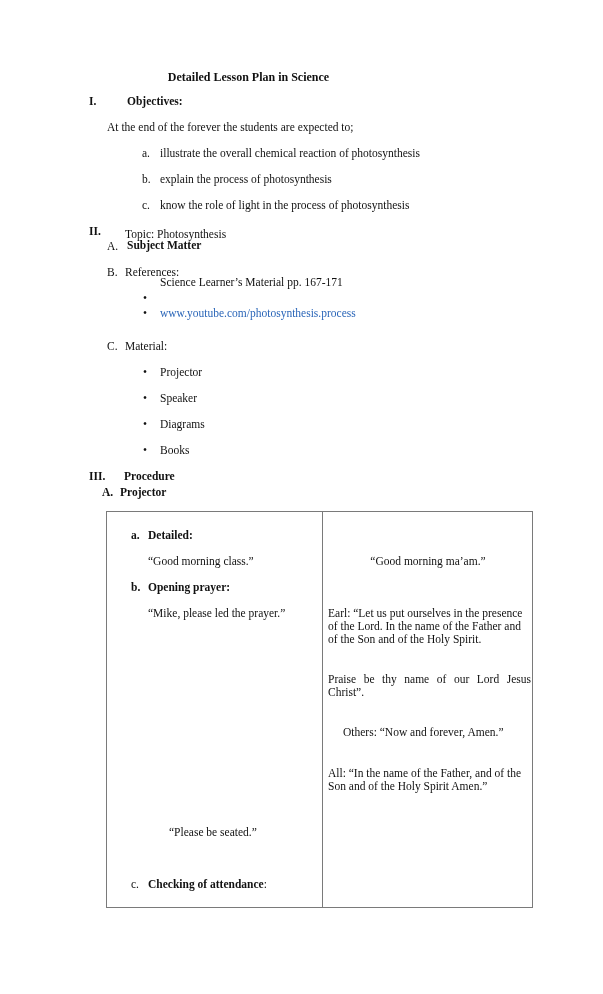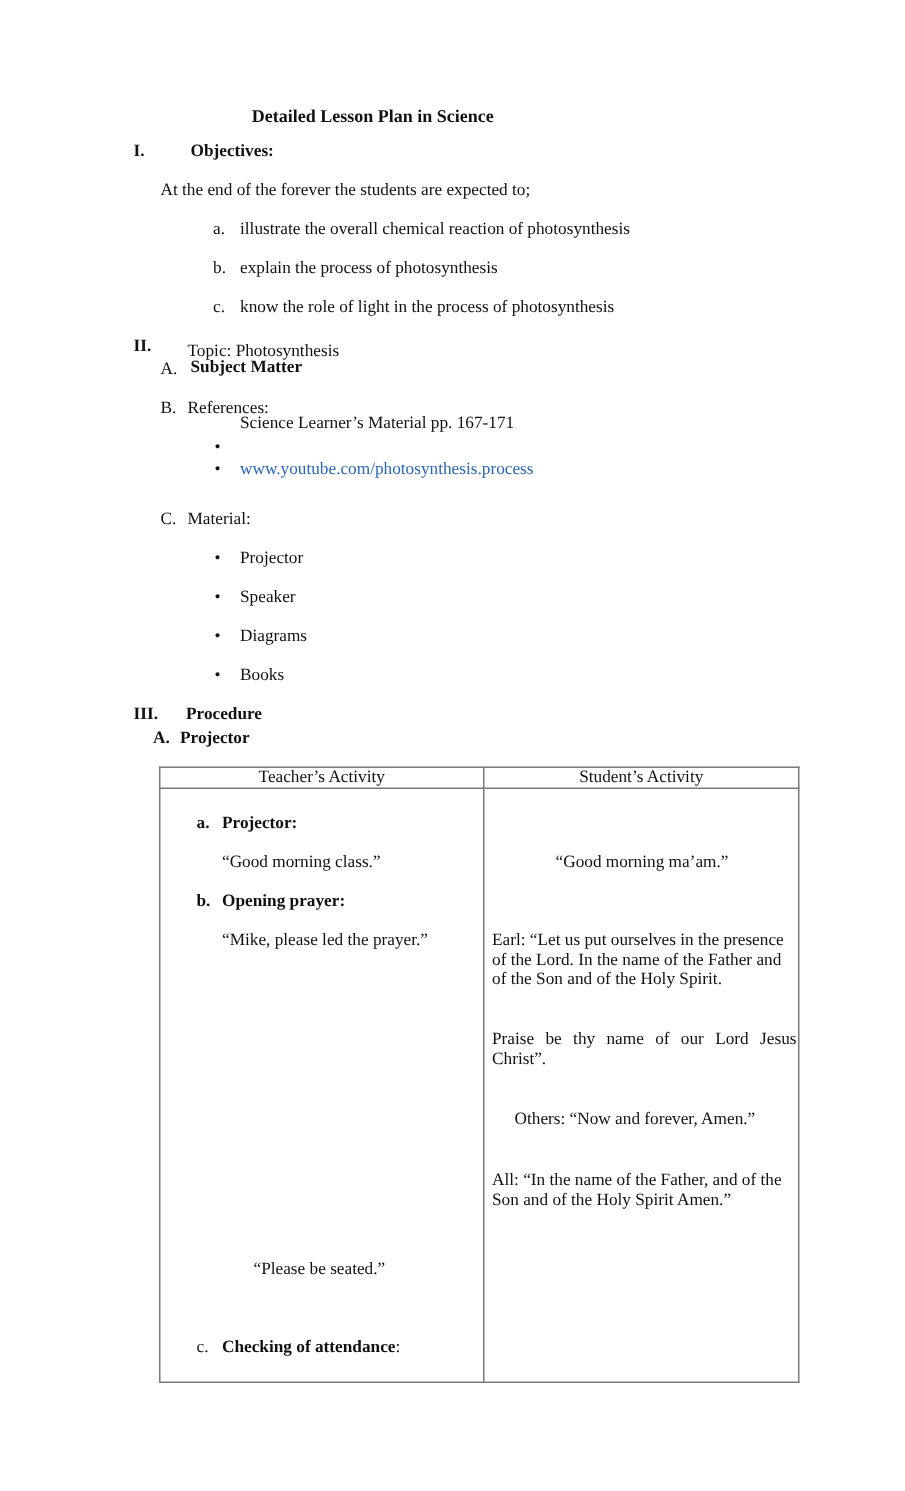--- a/index.html
+++ b/index.html
@@ -60,29 +60,25 @@
 <div class="abs" style="left:143px; top:444px;">•</div>
 <div class="abs" style="left:160px; top:444px;">Books</div>
 
 <div class="abs bold" style="left:89px; top:470px;">III.</div>
 <div class="abs bold" style="left:124px; top:470px;">Procedure</div>
 <div class="abs bold" style="left:102px; top:486px;">A.</div>
 <div class="abs bold" style="left:120px; top:486px;">Projector</div>
 
 <table class="eng">
   <tbody>
-      <tr>
-    <th class="col-t">Teacher’s Activity</th>
-    <th>Student’s Activity</th>
-  </tr>
   <tr>
     <td class="col-t">
       <div class="cell">
         <div class="abs bold" style="left:24px; top:17px;">a.</div>
-        <div class="abs bold" style="left:41px; top:17px;">Projector:</div>
+        <div class="abs bold" style="left:41px; top:17px;">Detailed:</div>
         <div class="abs" style="left:41px; top:43px;">“Good morning class.”</div>
         <div class="abs bold" style="left:24px; top:69px;">b.</div>
         <div class="abs bold" style="left:41px; top:69px;">Opening prayer:</div>
         <div class="abs" style="left:41px; top:95px;">“Mike, please led the prayer.”</div>
         <div class="abs" style="left:62px; top:314px;">“Please be seated.”</div>
         <div class="abs" style="left:24px; top:366px;">c.</div>
         <div class="abs" style="left:41px; top:366px;"><span class="bold">Checking of attendance</span><span>:</span></div>
       </div>
     </td>
     <td>

